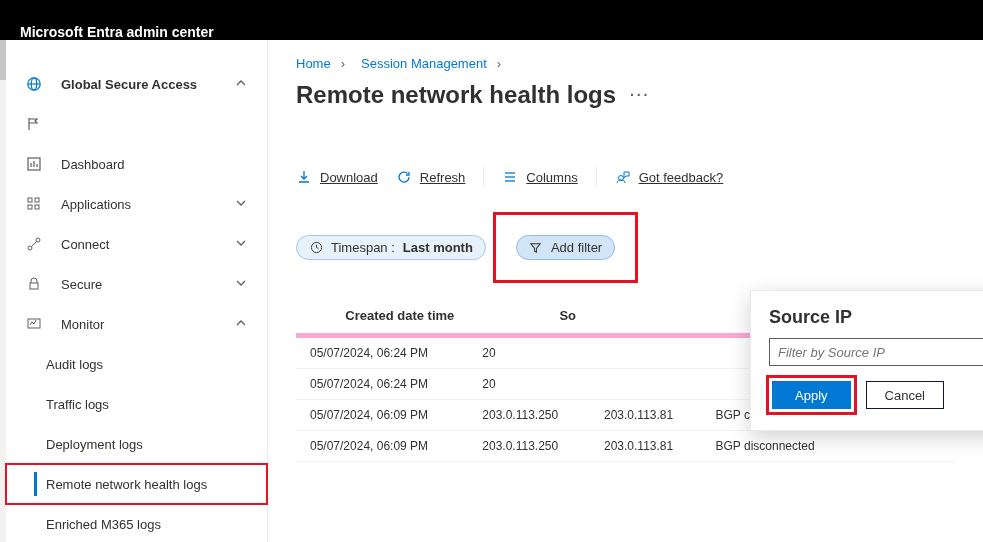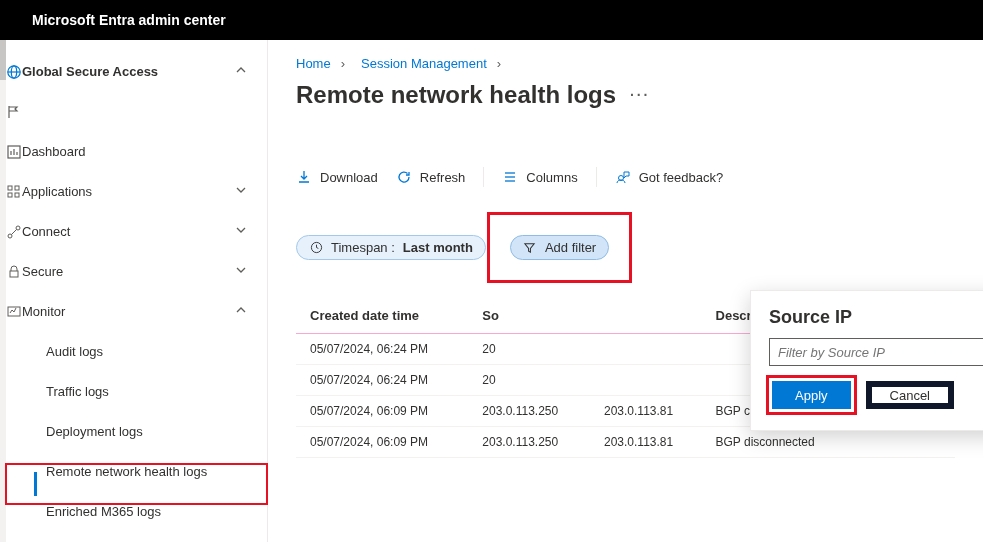--- a/index.html
+++ b/index.html
@@ -1,60 +1,60 @@
 <!DOCTYPE html>
 <html><head>
 <meta charset="utf-8">
 <style>
   * { box-sizing: border-box; margin: 0; padding: 0; }
   body { font-family: "Segoe UI", Arial, sans-serif; font-size: 13px; color: #323130; background: #fff; width: 983px; height: 542px; overflow: hidden; position: relative; }
-  .topbar { height: 40px; background: #000; color: #fff; display: flex; align-items: center; padding: 0 32px; gap: 20px; }
+  .topbar { height: 40px; background: #000; color: #fff; display: flex; align-items: flex-end; padding: 0 20px; gap: 20px; }
   .topbar-title { font-size: 14px; font-weight: 600; }
   .search-wrap { flex: 1; max-width: 700px; height: 28px; background: #fff; border-radius: 2px; display: flex; align-items: center; padding: 0 8px; color: #605e5c; gap: 6px; }
   .search-wrap input { border: none; outline: none; width: 100%; font-size: 13px; color: #323130; background: transparent; }
   .below { display: flex; height: 502px; }
   .vscroll { width: 6px; background: #f3f2f1; position: relative; }
   .vscroll .thumb { position: absolute; left: 0; right: 0; top: 0; height: 40px; background: #c8c6c4; }
   .sidebar { width: 262px; border-right: 1px solid #edebe9; padding-top: 24px; position: relative; }
-  .side-row { display: flex; align-items: flex-start; height: 40px; padding: 0 18px 0 0; cursor: pointer; color: #323130; gap: 0; }
+  .side-row { display: flex; align-items: center; height: 40px; padding: 0 18px 0 20px; cursor: pointer; color: #323130; gap: 19px; }
   .side-row.header { font-weight: 600; }
   .side-row .icon { width: 16px; height: 16px; display: flex; align-items: center; justify-content: center; color: #605e5c; flex-shrink: 0; }
   .side-row.header .icon.globe { color: #0078d4; }
   .side-row .label { flex: 1; }
   .side-row .chev { width: 14px; height: 14px; }
   .side-sub { padding-left: 40px; }
   .side-sub.selected { background: #fff; position: relative; color: #323130; }
   .side-sub.selected::before { content: ""; position: absolute; left: 28px; top: 8px; bottom: 8px; width: 3px; background: #0078d4; }
   .red-box { outline: 2px solid #e81123; outline-offset: -1px; }
   .main { flex: 1; padding: 16px 28px 0 28px; position: relative; overflow: hidden; }
   .crumbs { display: flex; align-items: center; gap: 16px; font-size: 13px; margin-bottom: 10px; }
   .crumbs a { color: #0078d4; text-decoration: none; display: inline-flex; align-items: center; gap: 10px; }
   .crumbs .sep { color: #605e5c; }
   .page-title { font-size: 24px; font-weight: 600; margin-bottom: 4px; display: flex; align-items: center; gap: 14px; }
   .dots { color: #605e5c; font-size: 14px; letter-spacing: 2px; }
   .toolbar { display: flex; align-items: center; gap: 18px; margin-top: 50px; height: 36px; }
   .toolbar .sep-v { width: 1px; height: 20px; background: #edebe9; }
-  .tool-btn { display: flex; align-items: center; gap: 8px; color: #323130; cursor: pointer; font-size: 13px; }
+  .tool-btn { display: flex; align-items: center; gap: 8px; color: #323130; cursor: pointer; font-size: 13px; text-decoration: underline; }
   .tool-btn .icon { color: #0078d4; width: 16px; height: 16px; display:flex; align-items:center; justify-content:center; }
-  .filter-bar { display: flex; align-items: center; gap: 4px; margin-top: 20px; }
+  .filter-bar { display: flex; align-items: center; gap: 10px; margin-top: 20px; }
   .pill { display: inline-flex; align-items: center; gap: 8px; border: 1px solid #c8c6c4; border-radius: 14px; padding: 4px 12px; font-size: 13px; background: #fff; }
   .pill.timespan { background: #e7f1fb; border-color: #a3c8ec; }
   .pill.addfilter { background: #d2e4f7; border-color: #8fbce6; color: #323130; }
   .pill .icon { width: 14px; height: 14px; display:flex; align-items:center; justify-content:center; }
   .pill strong { font-weight: 600; }
   .red-wrap { display:inline-flex; padding:20px; outline:3px solid #e81123; }
   .table { margin-top: 18px; width: 100%; border-collapse: collapse; }
-  .table th { text-align: left; font-weight: 600; font-size: 13px; padding: 10px 14px; border-bottom: 1px solid #f9a8d4; color: #323130; }
+  .table th { text-align: right; font-weight: 600; font-size: 13px; padding: 10px 14px; border-bottom: 5px solid #f9a8d4; color: #323130; }
   .table td { padding: 8px 14px; border-bottom: 1px solid #f3f2f1; font-size: 12px; }
   .popover { position: absolute; left: 482px; top: 250px; width: 320px; background: #fff; box-shadow: 0 6px 20px rgba(0,0,0,.18); border: 1px solid #edebe9; padding: 16px 18px 18px 18px; }
   .popover h3 { font-size: 18px; font-weight: 600; margin-bottom: 10px; }
   .popover input[type=text] { width: 100%; height: 28px; border: 1px solid #605e5c; padding: 0 8px; font-size: 13px; font-style: italic; color: #605e5c; margin-bottom: 12px; }
   .btn-row { display:flex; gap: 12px; align-items:center; }
   .btn-primary { background: #0078d4; color: #fff; border: 1px solid #0078d4; height: 28px; padding: 0 22px; font-size: 13px; cursor: pointer; }
-  .btn-secondary { background: #fff; color: #323130; border: 6px solid #0f172a; height: 28px; padding: 0 18px; font-size: 13px; cursor: pointer; }
+  .btn-secondary { background: #fff; color: #323130; border: 1px solid #0f172a; height: 28px; padding: 0 18px; font-size: 13px; cursor: pointer; }
   .apply-wrap { padding:3px; outline:3px solid #e81123; display:inline-block; }
   svg { display:block; }
 </style>
 </head>
 <body>
 
 <div class="topbar">
   <div class="topbar-title">Microsoft Entra admin center</div>
 </div>
 

